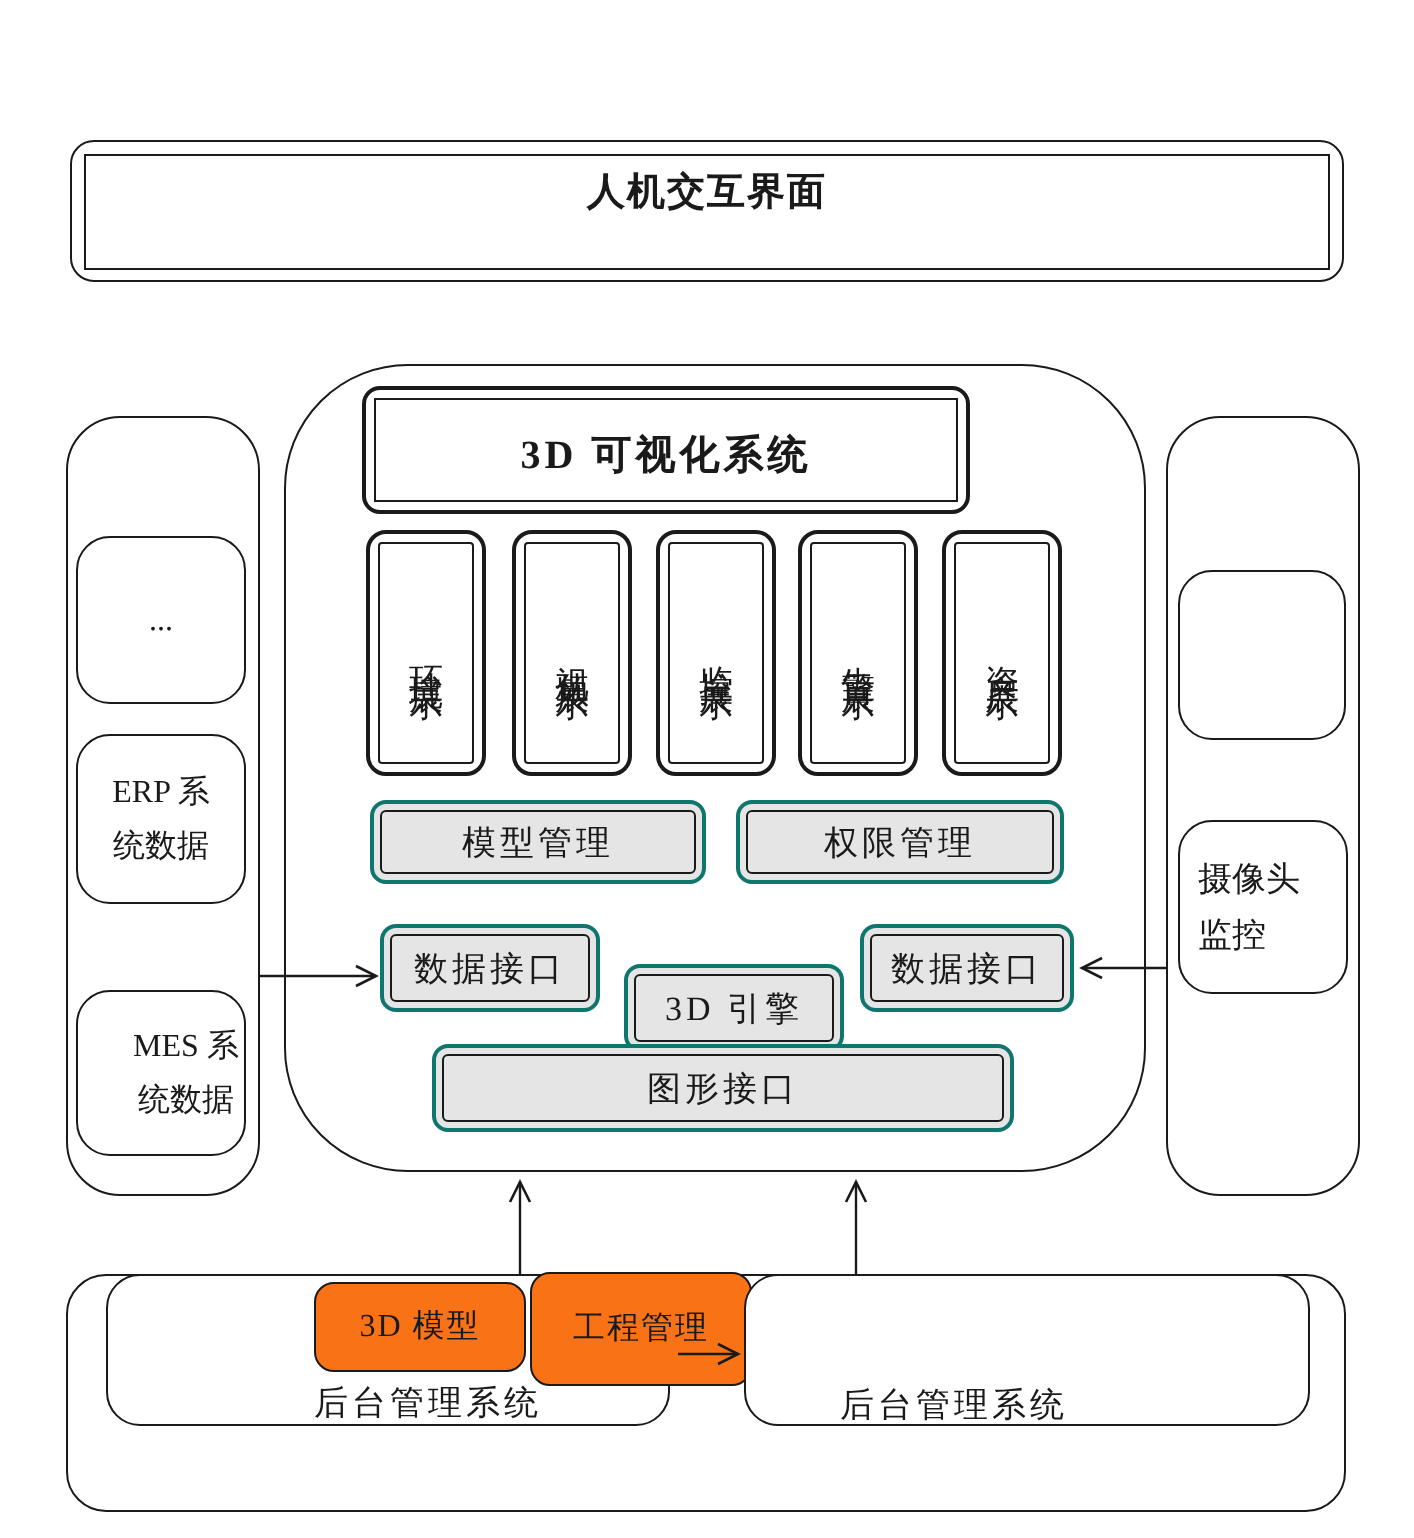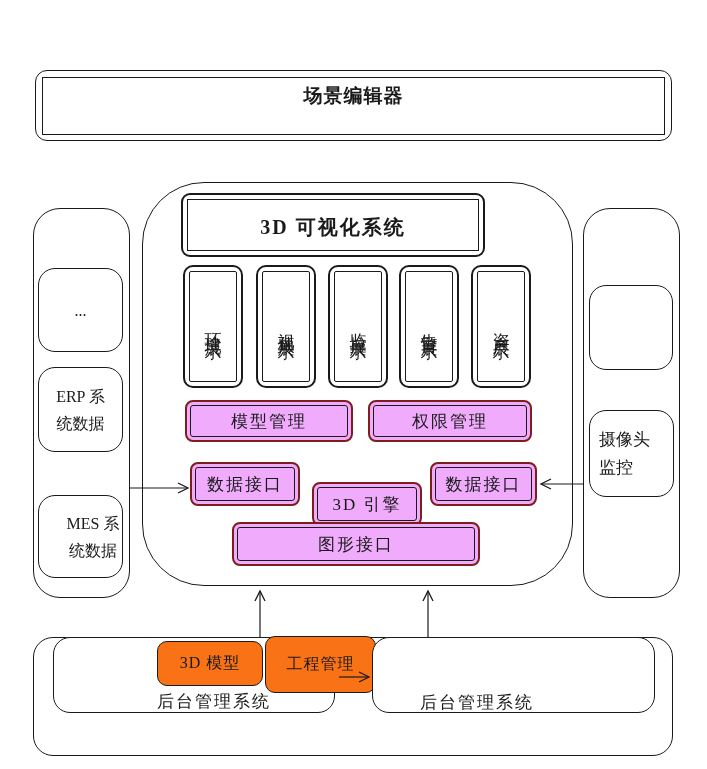--- a/index.html
+++ b/index.html
@@ -21,29 +21,29 @@
 
   #viz-outer{left:181px;top:193px;width:304px;height:64px;border:2px solid #1a1a1a;border-radius:9px;background:#fff;}
   #viz-inner{position:absolute;inset:4px;border:1.5px solid #1a1a1a;}
   #viz-title{font-size:20px;font-weight:bold;letter-spacing:2px;padding-top:4px;}
 
   .vbox{top:265px;width:60px;height:123px;border:2px solid #1a1a1a;border-radius:10px;background:#fff;}
   .vbox .in{position:absolute;inset:4px;border:1.2px solid #1a1a1a;border-radius:2px;display:flex;align-items:center;justify-content:center;}
   .vlabel{writing-mode:vertical-rl;text-orientation:upright;font-size:17px;letter-spacing:4px;line-height:1;}
   #vbox-0{left:183px;} #vbox-1{left:256px;} #vbox-2{left:328px;} #vbox-3{left:399px;} #vbox-4{left:471px;}
 
-  .dbox{border:2px solid #7f1d1d;border-radius:8px;background:#f0abfc;}
+  .dbox{border:2px solid #0f766e;border-radius:8px;background:#e5e5e5;}
   .dbox .in{position:absolute;inset:3px;border:1px solid #1a1a1a;border-radius:3px;display:flex;align-items:center;justify-content:center;font-size:17px;letter-spacing:2px;}
 
   #model-mgmt{left:185px;top:400px;width:168px;height:42px;}
   #perm-mgmt{left:368px;top:400px;width:164px;height:42px;}
   #data-if-left{left:190px;top:462px;width:110px;height:44px;}
   #engine-3d{left:312px;top:462px;width:110px;height:44px;margin-top:20px;}
   #data-if-right{left:430px;top:462px;width:107px;height:44px;}
-  #graphics-if{left:232px;top:522px;width:248px;height:44px;}
+  #graphics-if{left:216px;top:522px;width:291px;height:44px;}
 
   
   .tall-panel{width:97px;height:390px;top:208px;border:1.5px solid #1a1a1a;border-radius:27px;background:#fff;}
   #left-panel{left:33px;} #right-panel{left:583px;}
   .side-box{border:1.5px solid #1a1a1a;border-radius:17px;background:#fff;font-size:16px;line-height:27px;}
   #dots-box{left:38px;top:268px;width:85px;height:84px;}
   #erp-box{left:38px;top:367px;width:85px;height:85px;}
   #mes-box{left:38px;top:495px;width:85px;height:83px;padding-left:25px;}
   #empty-box{left:589px;top:285px;width:84px;height:85px;}
   #camera-box{left:589px;top:410px;width:85px;height:87px;font-size:17px;line-height:28px;display:flex;align-items:center;}
@@ -64,21 +64,21 @@
 
   #arrow-layer{position:absolute;left:0;top:0;width:707px;height:769px;pointer-events:none;}
 </style>
 </head>
 <body>
 
 <div id="stage">
 
   <div class="abs" id="top-outer">
     <div id="top-inner">
-      <div id="top-title">场景编辑器</div>
+      <div id="top-title">人机交互界面</div>
     </div>
   </div>
 
   <div class="abs" id="main-panel"></div>
 
   <div class="abs" id="viz-outer">
     <div id="viz-inner" class="center-flex">
       <div id="viz-title">3D 可视化系统</div>
     </div>
   </div>

